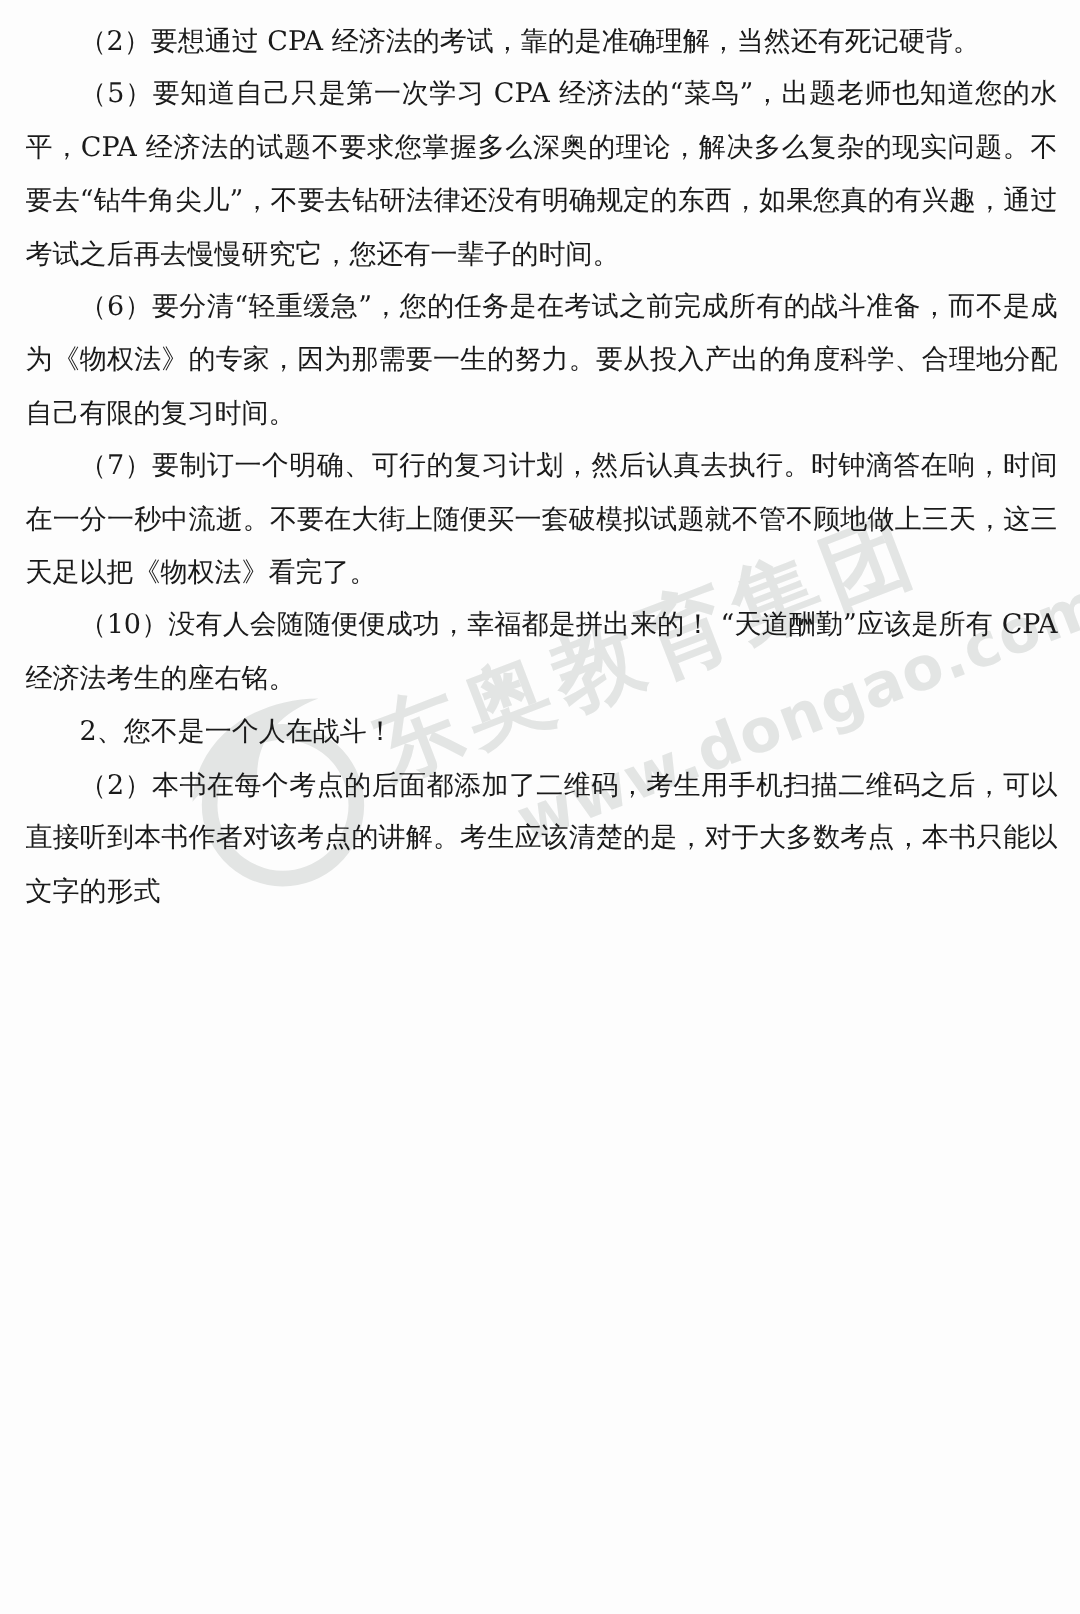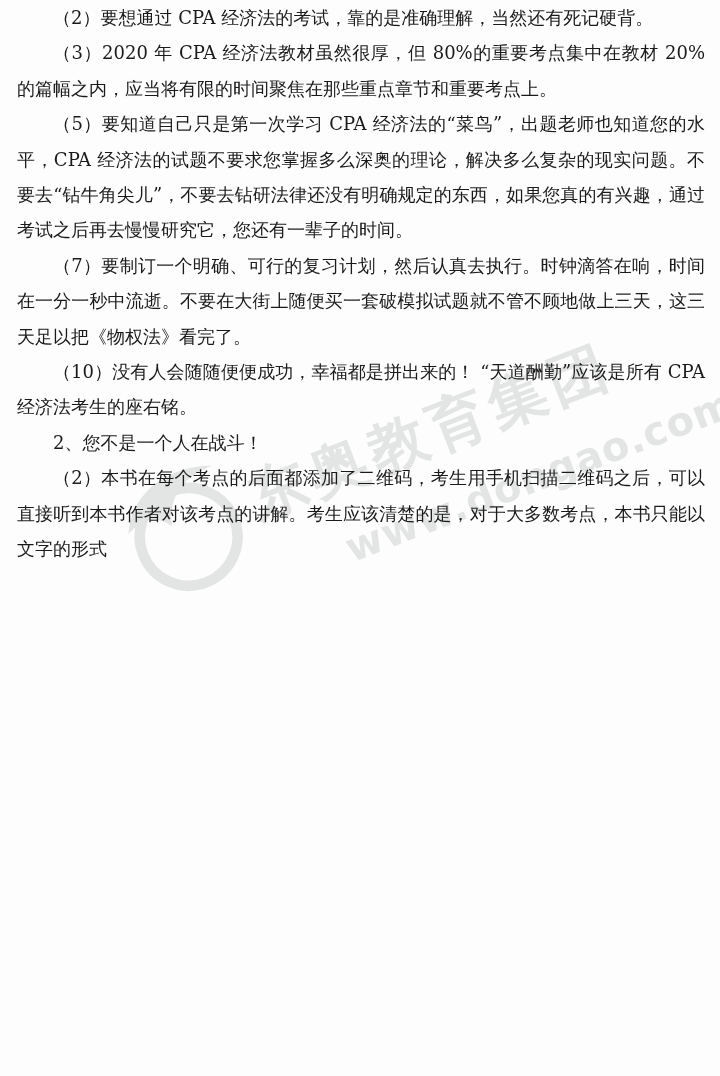--- a/index.html
+++ b/index.html
@@ -48,21 +48,21 @@
     font-size: 40px;
     letter-spacing: 1px;
     margin-left: 212px;
     margin-top: -10px;
   }
   
   .text-layer {
     position: absolute;
     inset: 0;
     z-index: 1;
-    padding: 0 15px 0 17px;
+    padding: 10px 15px 0 17px;
     box-sizing: border-box;
   }
   .text-layer p {
     margin: 0;
     text-indent: 2em;
     font-size: 18px;
     line-height: 35.4px;
     text-align: justify;
     color: #1a1a1a;
     letter-spacing: 0;
@@ -79,21 +79,21 @@
         <circle cx="52" cy="58" r="37" fill="none" stroke="currentColor" stroke-width="8"></circle>
         <path d="M10 40 C 22 12, 56 2, 88 14 C 62 14, 48 26, 43 46 C 35 33, 22 33, 10 40 Z" fill="currentColor"></path>
       </svg>
       <span class="wm-title">东奥教育集团</span>
     </div>
     <div class="wm-url">www.dongao.com</div>
   </div>
 
   <div class="text-layer">
     <p>（2）要想通过 CPA 经济法的考试，靠的是准确理解，当然还有死记硬背。</p>
-    <p>（3）2020 年 CPA 经济法教材虽然很厚，但 80%的重要考点集中在教材 20%的篇幅之内，应当将有限的时间聚焦在那些重点章节和重要考点上。</p>
     <p>（5）要知道自己只是第一次学习 CPA 经济法的“菜鸟”，出题老师也知道您的水平，CPA 经济法的试题不要求您掌握多么深奥的理论，解决多么复杂的现实问题。不要去“钻牛角尖儿”，不要去钻研法律还没有明确规定的东西，如果您真的有兴趣，通过考试之后再去慢慢研究它，您还有一辈子的时间。</p>
+    <p>（6）要分清“轻重缓急”，您的任务是在考试之前完成所有的战斗准备，而不是成为《物权法》的专家，因为那需要一生的努力。要从投入产出的角度科学、合理地分配自己有限的复习时间。</p>
     <p>（7）要制订一个明确、可行的复习计划，然后认真去执行。时钟滴答在响，时间在一分一秒中流逝。不要在大街上随便买一套破模拟试题就不管不顾地做上三天，这三天足以把《物权法》看完了。</p>
     <p>（10）没有人会随随便便成功，幸福都是拼出来的！ “天道酬勤”应该是所有 CPA 经济法考生的座右铭。</p>
     <p>2、您不是一个人在战斗！</p>
     <p>（2）本书在每个考点的后面都添加了二维码，考生用手机扫描二维码之后，可以直接听到本书作者对该考点的讲解。考生应该清楚的是，对于大多数考点，本书只能以文字的形式</p>
   </div>
 
 </div>
 
 </body></html>

